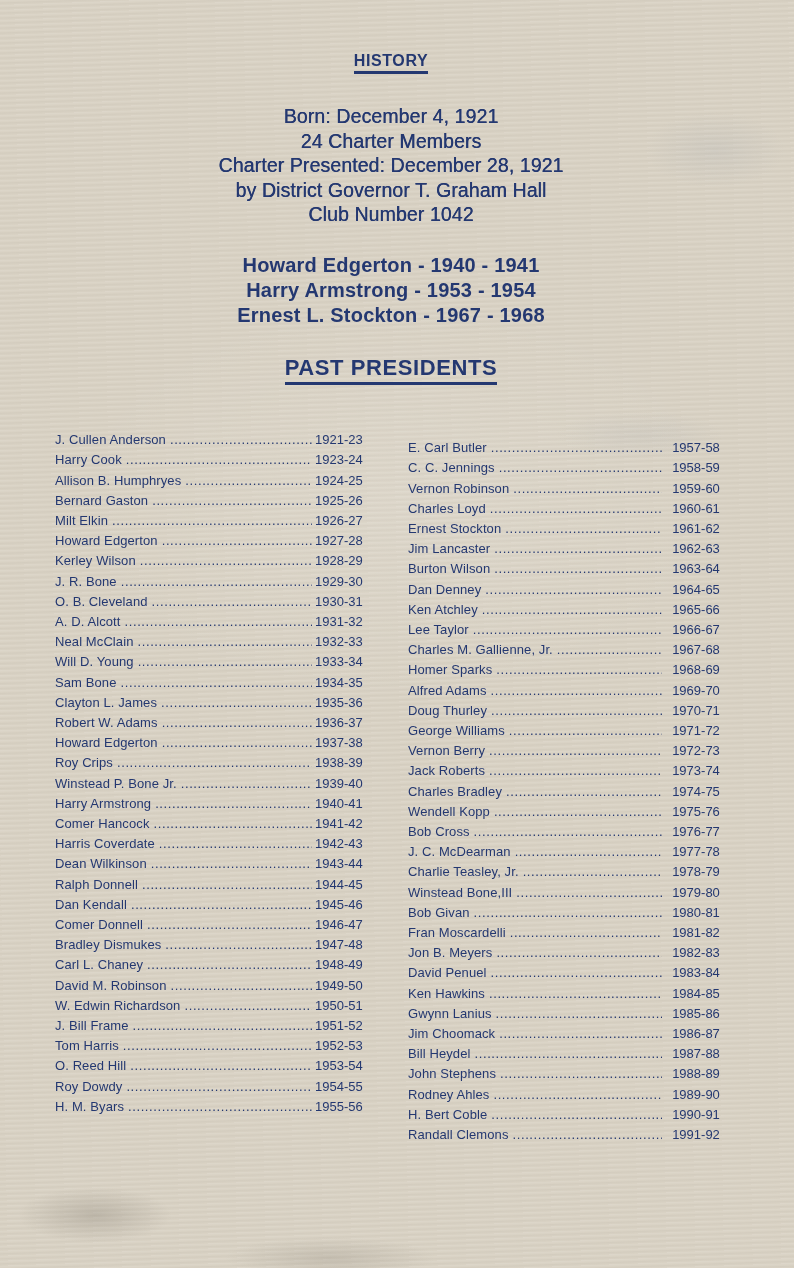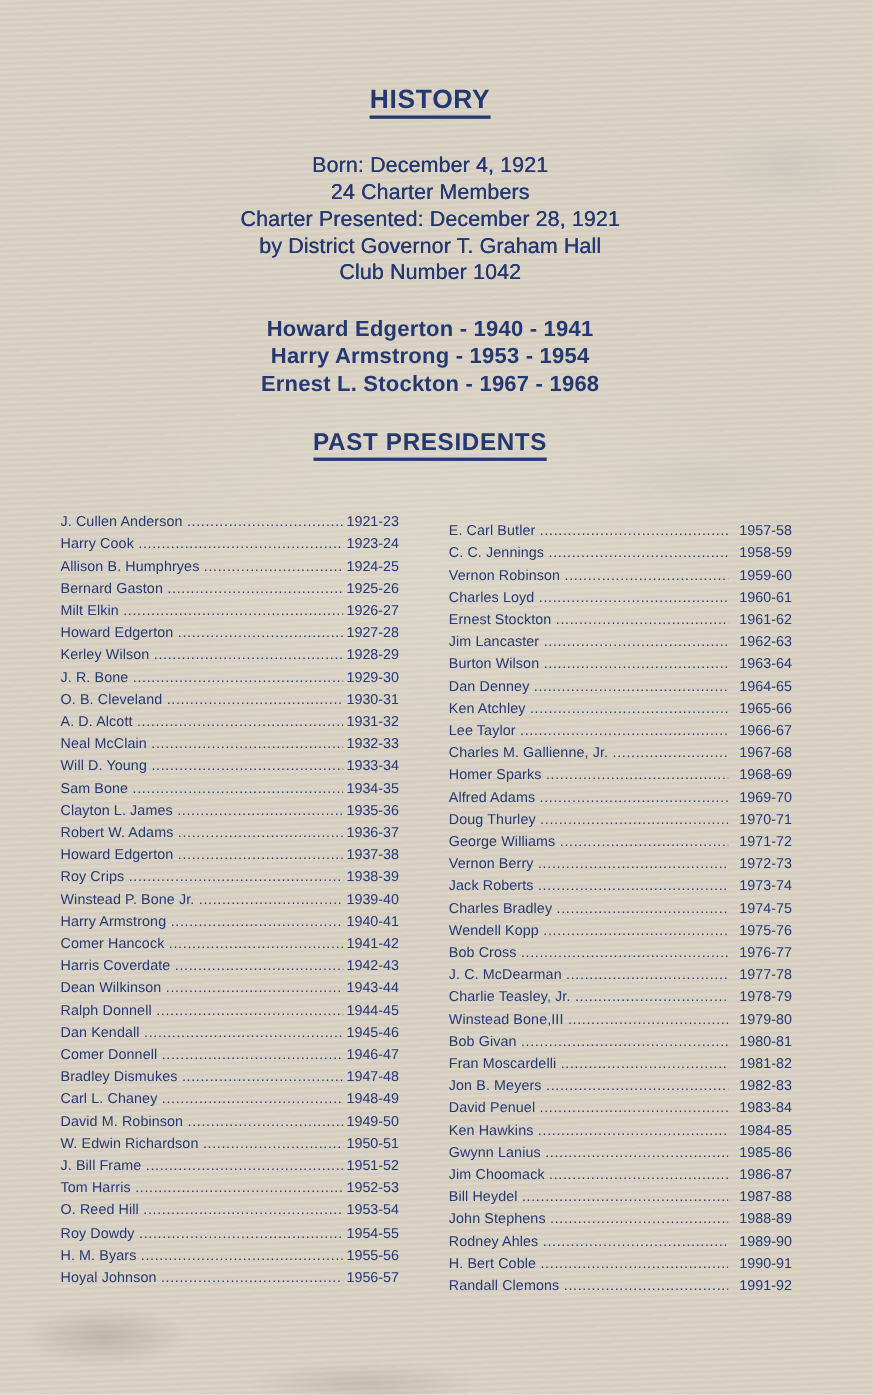--- a/index.html
+++ b/index.html
@@ -22,22 +22,22 @@
         rgba(90,85,75,0.045) 3px, rgba(255,255,255,0) 5px);
   }
   .center { width: 782px; text-align: center; }
   .u {
     display: inline-block;
     border-bottom: 3px solid currentColor;
     padding-bottom: 2px;
     letter-spacing: 0.6px;
   }
   h1.title {
-    margin: 0; padding-top: 79px;
-    font-size: 24px; font-weight: bold; line-height: 1;
+    margin: 0; padding-top: 53px;
+    font-size: 16px; font-weight: bold; line-height: 1;
   }
   .info {
     margin-top: 30px;
     font-size: 19.5px; line-height: 24.6px;
     letter-spacing: 0.1px;
     text-shadow: 0.3px 0 0 currentColor;
   }
   h2.section {
     margin: 0; margin-top: 30px;
     font-size: 22px; font-weight: bold; line-height: 1.1;
@@ -255,25 +255,20 @@
         <div class="pres-row">
           <span class="pname">Roy Dowdy</span>
           <span class="dots"></span>
           <span class="pyears">1954-55</span>
         </div>
         <div class="pres-row">
           <span class="pname">H. M. Byars</span>
           <span class="dots"></span>
           <span class="pyears">1955-56</span>
         </div>
-        <div class="pres-row">
-          <span class="pname">Hoyal Johnson</span>
-          <span class="dots"></span>
-          <span class="pyears">1956-57</span>
-        </div>
       </div>
     <div class="col col-right">
         <div class="pres-row">
           <span class="pname">E. Carl Butler</span>
           <span class="dots"></span>
           <span class="pyears">1957-58</span>
         </div>
         <div class="pres-row">
           <span class="pname">C. C. Jennings</span>
           <span class="dots"></span>

